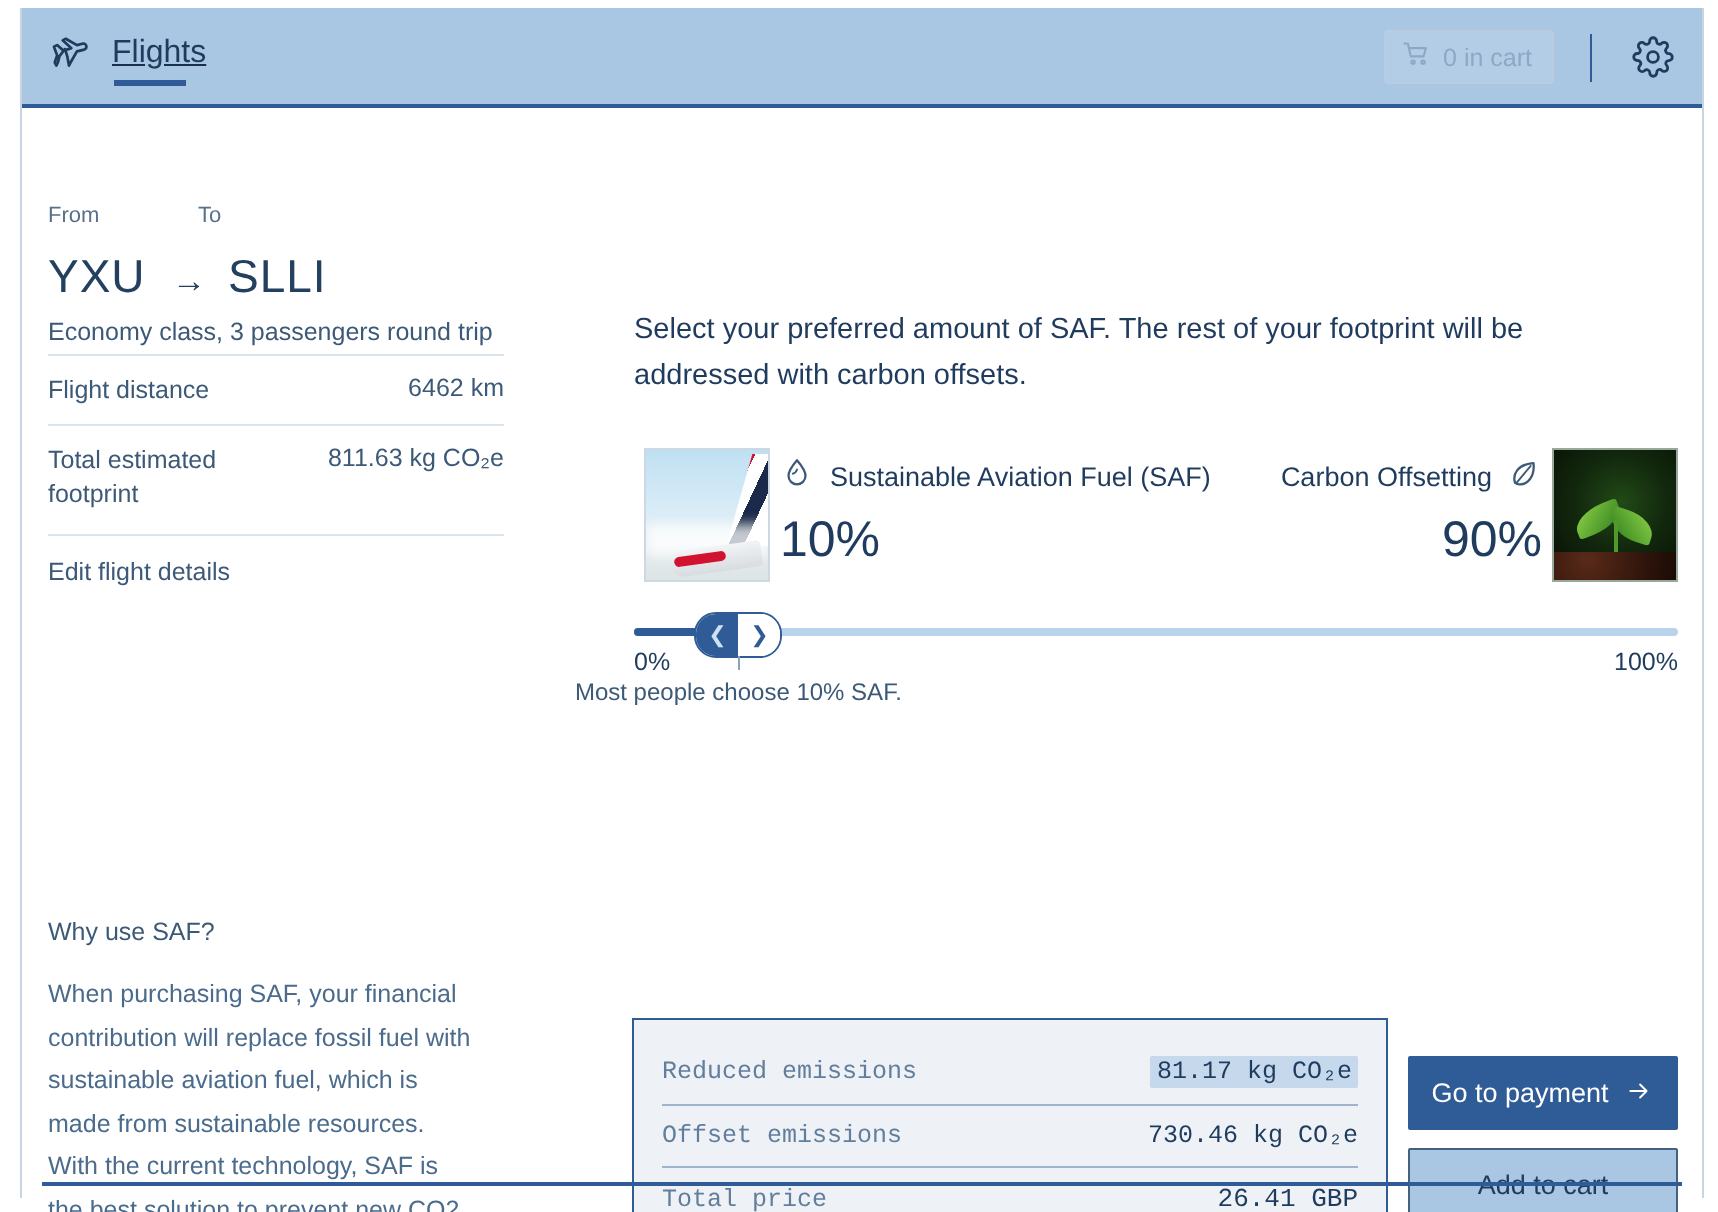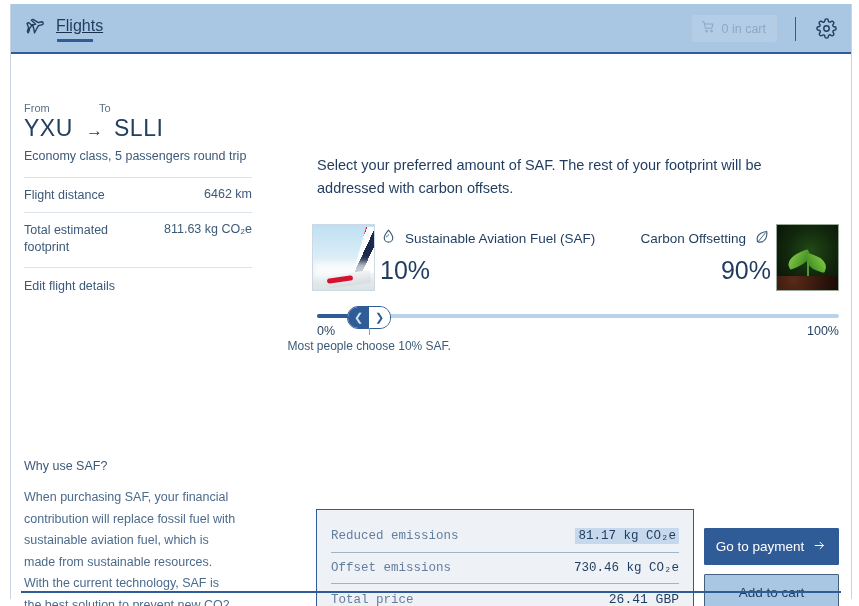--- a/index.html
+++ b/index.html
@@ -112,21 +112,21 @@
   .route-block {
     position: absolute;
     left: 13px;
     top: 48px;
     width: 255px;
   }
   .route-labels {
     display: flex;
     font-size: 11px;
     color: #5a6f88;
-    margin-bottom: 1px;
+    margin-bottom: 11px;
   }
   .route-labels .lbl-from { width: 75px; }
   .route-codes {
     display: flex;
     align-items: baseline;
     font-size: 23px;
     color: #23405f;
     letter-spacing: 0.5px;
   }
   .route-codes .code-from { width: 62px; }
@@ -192,21 +192,21 @@
     left: 21px;
     top: 100px;
     width: 490px;
     font-size: 14.5px;
     line-height: 1.62;
     color: #1f3b5e;
   }
 
   .option-row {
     position: absolute;
-    left: 16px;
+    left: 26px;
     top: 68px;
     right: 12px;
     height: 70px;
   }
   .thumb-img {
     position: absolute;
     top: 0;
     width: 63px;
     height: 67px;
     border: 1px solid #ccd8e4;
@@ -514,21 +514,21 @@
       <div class="route-block">
         <div class="route-labels">
           <span class="lbl-from">From</span>
           <span>To</span>
         </div>
         <div class="route-codes">
           <span class="code-from">YXU</span>
           <span class="arrow">→</span>
           <span>SLLI</span>
         </div>
-        <div class="route-sub">Economy class, 5 passengers round trip</div>
+        <div class="route-sub">Economy class, 3 passengers round trip</div>
       </div>
 
       <div class="stat-row stat-distance">
         <span class="stat-label">Flight distance</span>
         <span class="stat-value">6462 km</span>
       </div>
 
       <div class="stat-row stat-emissions">
         <span class="stat-label">Total estimated footprint</span>
         <span class="stat-value">811.63 kg CO₂e</span>

